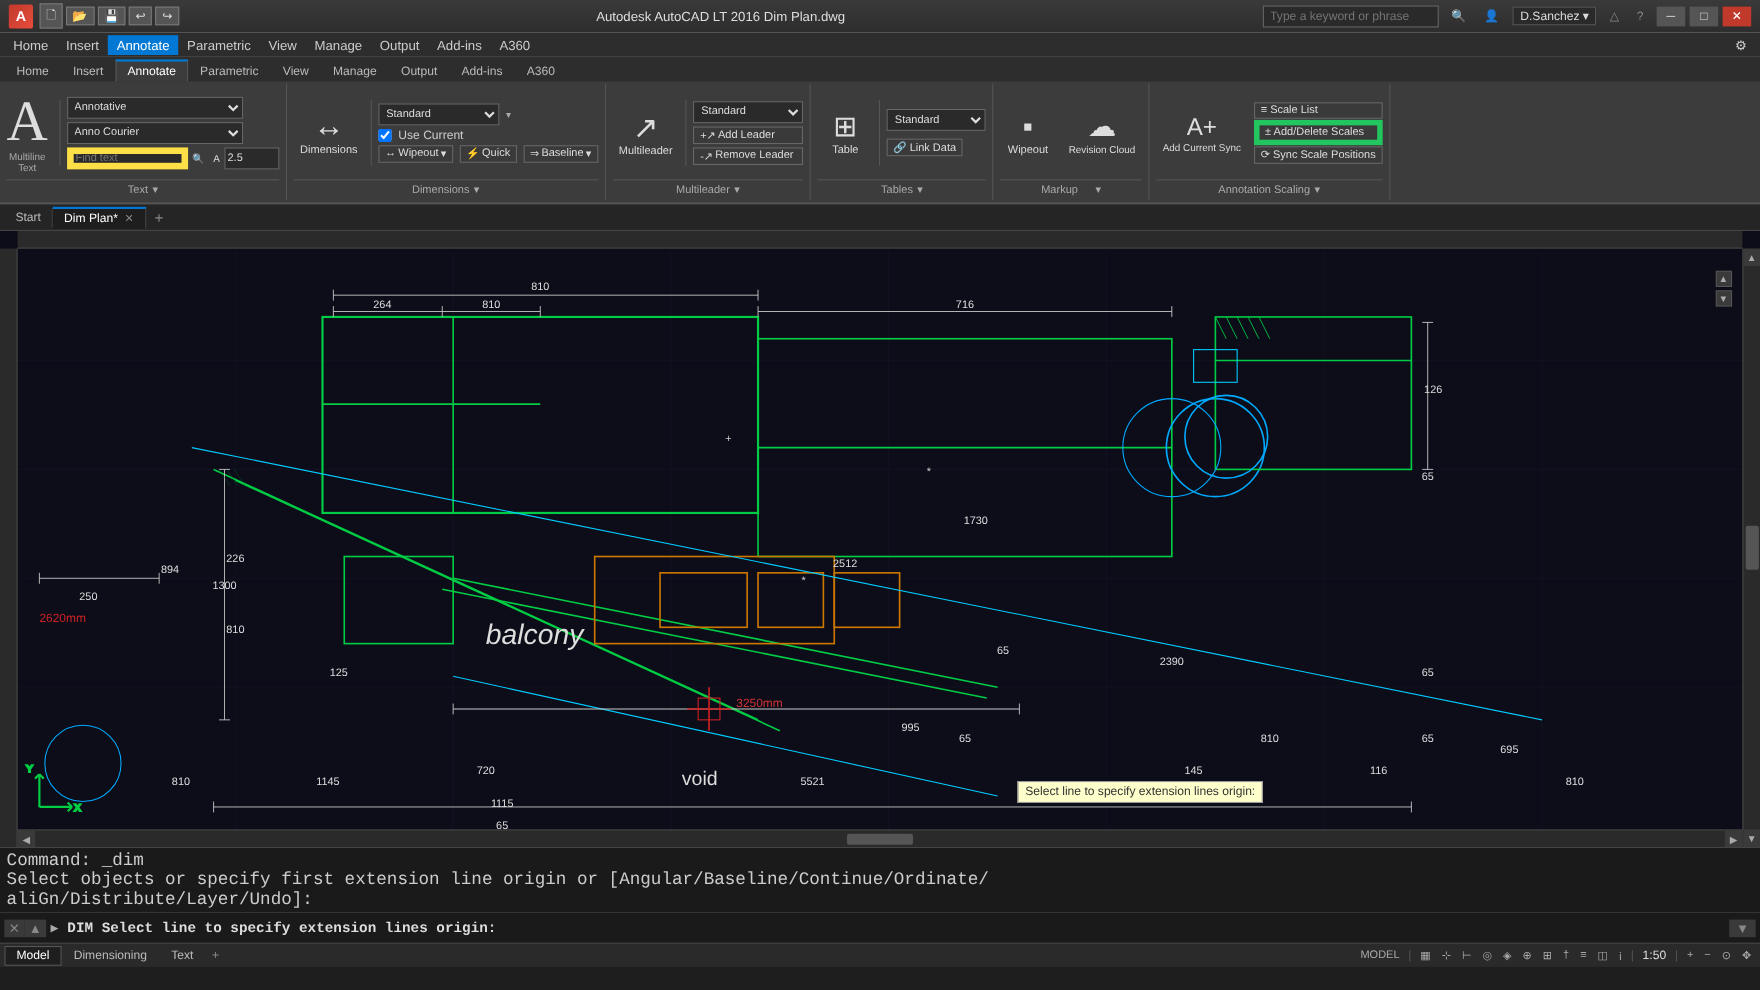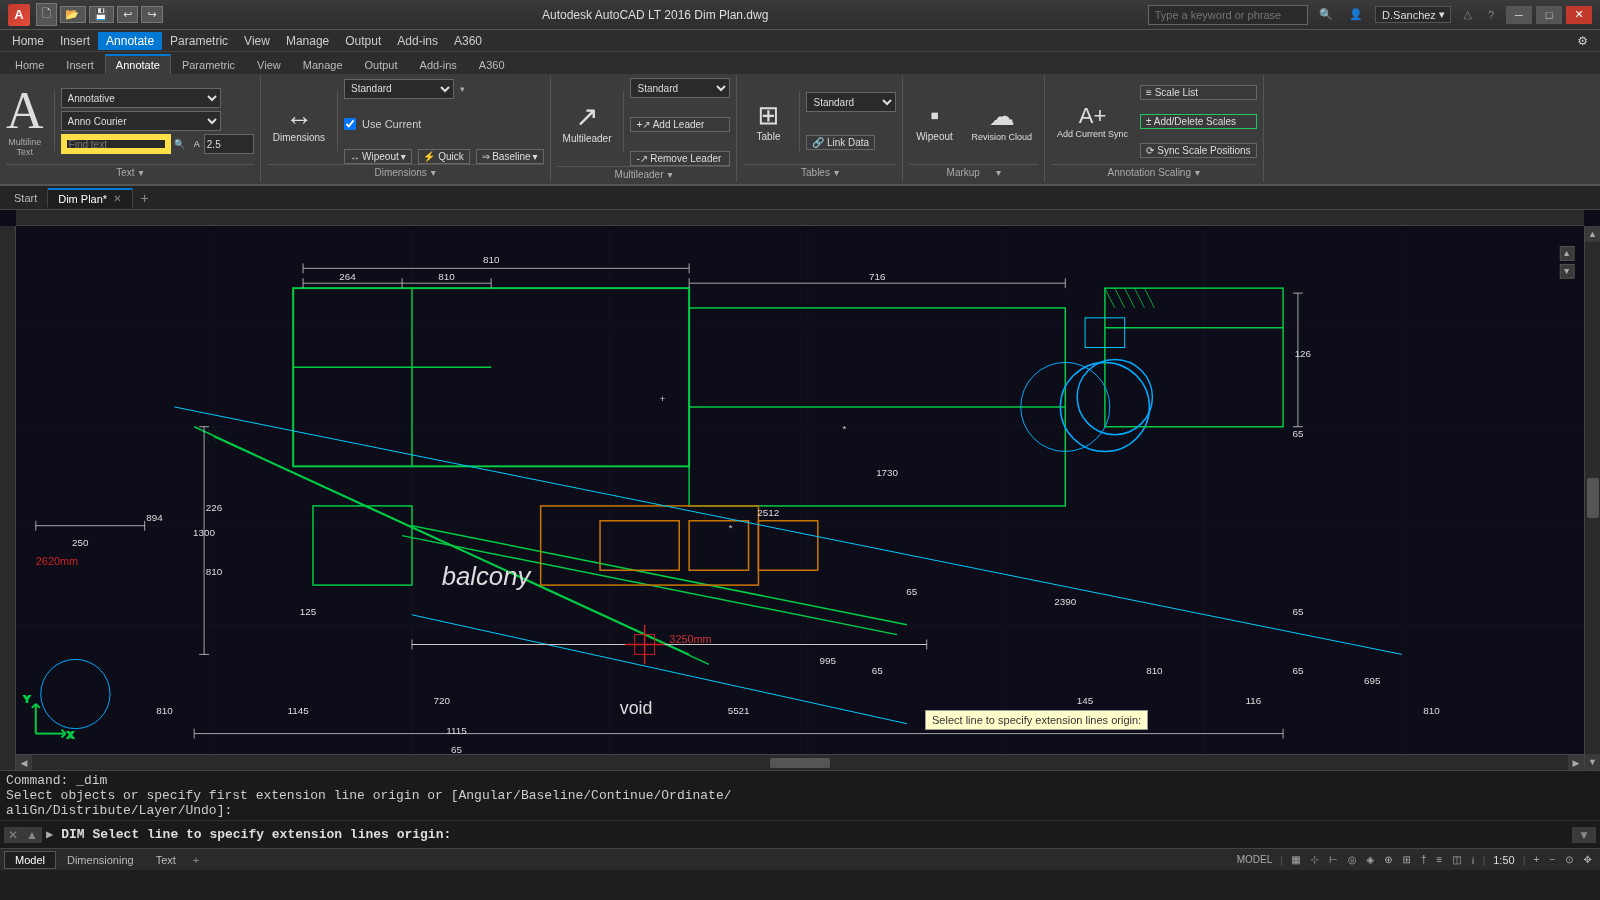--- a/index.html
+++ b/index.html
@@ -119,21 +119,21 @@
       border: 1px solid #666;
       color: #ddd;
       font-size: 10px;
       padding: 1px 2px;
       width: 50px;
       height: 20px;
     }
     .text-controls { display: flex; flex-direction: column; gap: 3px; }
 
     
-    .dim-controls { display: flex; flex-direction: column; gap: 19px; }
+    .dim-controls { display: flex; flex-direction: column; gap: 3px; }
     .dim-row { display: flex; align-items: center; gap: 4px; }
 
     
     .rbn-big-btn {
       display: flex;
       flex-direction: column;
       align-items: center;
       cursor: pointer;
       padding: 4px 6px;
       min-width: 50px;
@@ -191,21 +191,21 @@
 
     
     #statusbar {
       background: #252525;
       border-top: 1px solid #444;
     }
     #command-line {
       background: #1a1a1a;
       color: #ccc;
       font-family: 'Courier New', monospace;
-      font-size: 13px;
+      font-size: 16px;
       padding: 2px 6px;
       min-height: 36px;
       display: flex;
       flex-direction: column;
       justify-content: center;
     }
     #command-input-row {
       display: flex;
       align-items: center;
       background: #1a1a1a;
@@ -504,26 +504,26 @@
       </div>
     </div>
 
     <div class="ribbon-group" style="min-width:180px">
       <div class="ribbon-group-content" style="flex-direction:column;align-items:flex-start;justify-content:center;gap:4px">
         <div class="flex-row" style="gap:6px">
           <div class="rbn-big-btn" style="min-width:56px">
             <span style="font-size:22px">A+</span>
             <span style="font-size:9px;text-align:center">Add Current Sync</span>
           </div>
-          <div class="flex-col" style="gap:14px;justify-content:flex-start">
+          <div class="flex-col" style="gap:1px;justify-content:flex-start">
             <button style="background:#3a3a3a;border:1px solid #666;color:#ddd;font-size:10px;padding:1px 5px;cursor:pointer;text-align:left">
               <span>≡</span>
               <span>Scale List</span>
             </button>
-            <button style="background:#3a3a3a;border:1px solid #22c55e;color:#ddd;font-size:10px;padding:1px 5px;cursor:pointer;text-align:left">
+            <button style="background:#3a3a3a;border:5px solid #22c55e;color:#ddd;font-size:10px;padding:1px 5px;cursor:pointer;text-align:left">
               <span>±</span>
               <span>Add/Delete Scales</span>
             </button>
             <button style="background:#3a3a3a;border:1px solid #666;color:#ddd;font-size:10px;padding:1px 5px;cursor:pointer;text-align:left">
               <span>⟳</span>
               <span>Sync Scale Positions</span>
             </button>
           </div>
         </div>
       </div>

